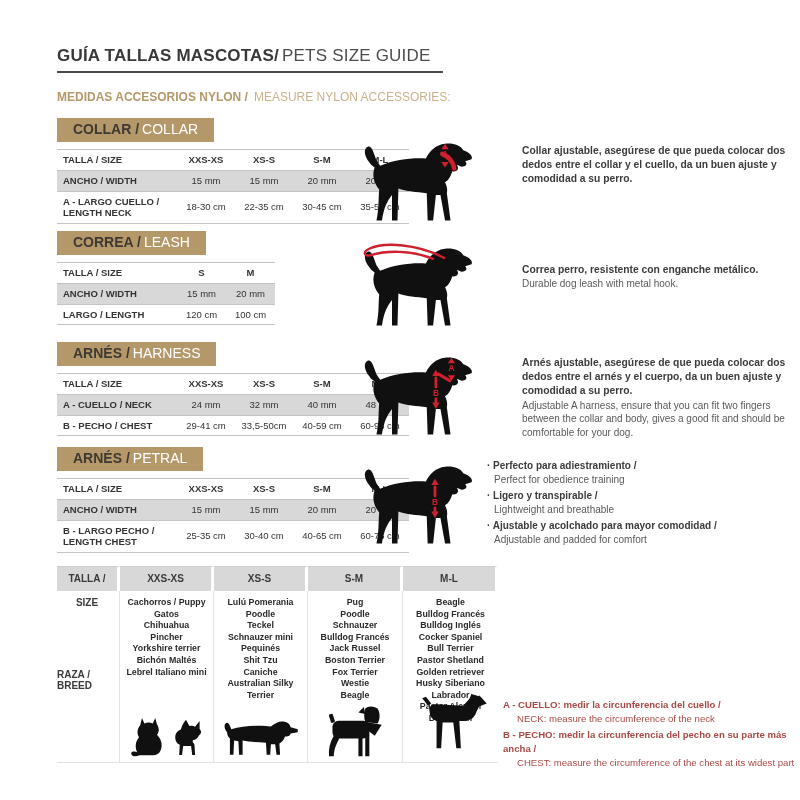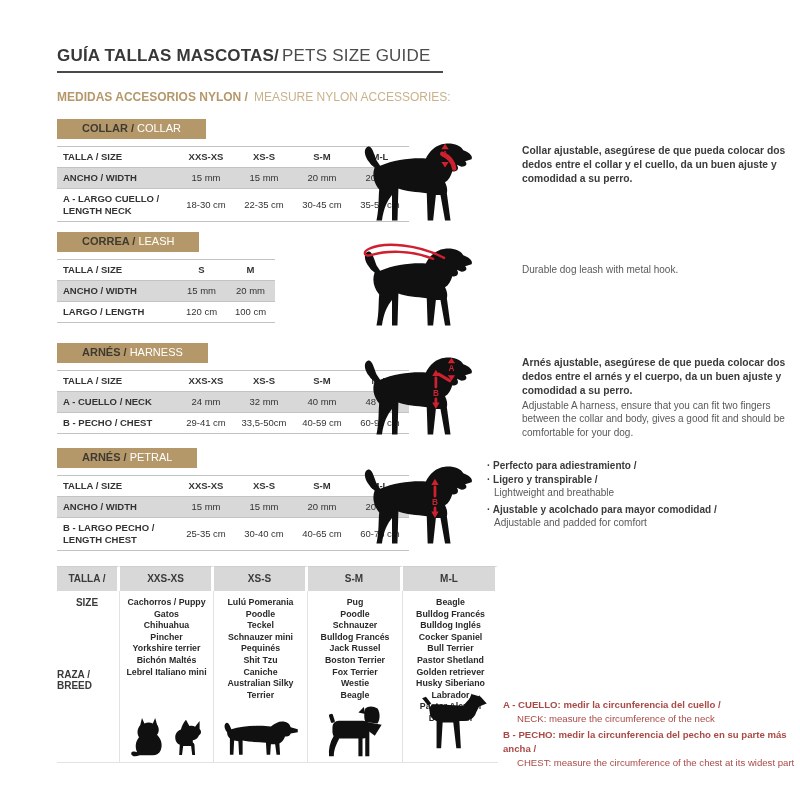--- a/index.html
+++ b/index.html
@@ -13,21 +13,21 @@
     border-bottom:2px solid #4a4a4a; padding:0 12px 5px 0; white-space:nowrap;
   }
   .main-title .es { font-weight:700; color:#383838; }
   .main-title .en { font-weight:400; color:#4c4c4c; margin-left:3px; }
   .subtitle { position:absolute; left:57px; top:90px; font-size:12px; white-space:nowrap; }
   .subtitle .es { font-weight:700; color:var(--gold,#b5986a); }
   .subtitle .en { font-weight:400; color:#c9b28b; margin-left:6px; }
 
   
   .section { position:absolute; left:57px; width:712px; }
-  .size-badge { display:inline-block; background:var(--gold,#b5986a); padding:3px 25px 4px; font-size:11px; line-height:1.2; }
+  .size-badge { display:inline-block; background:var(--gold,#b5986a); padding:3px 16px 4px; font-size:14px; line-height:1.2; }
   .size-badge .es { color:#3e3a32; font-weight:700; }
   .size-badge .en { color:#ffffff; font-weight:400; margin-left:3px; }
 
   .size-table { border-collapse:collapse; margin-top:7px; font-size:9.5px; color:#333; }
   .size-table th, .size-table td {
     border-top:1px solid #c3c3c3; border-bottom:1px solid #c3c3c3;
     padding:4px 2px; text-align:center; font-weight:400; line-height:1.25;
   }
   .size-table th { font-weight:700; }
   .size-table .lbl { text-align:left; padding-left:6px; font-weight:700; width:112px; }
@@ -202,20 +202,21 @@
       </tr>
     </tbody>
       </table>
     <div class="dog-fig" style="top:12px;">
       <svg viewBox="0 0 140 100">
         <use href="#sil-dog" class="sil"></use>
         <path class="red-stroke" stroke-width="2.6" d="M92,16 C64,1 27,-2 10,6 C3,9 4,15 12,13 C28,8 56,7 80,17"></path>
       </svg>
     </div>
     <div class="desc" style="top:32px;">
+      <div class="es">Correa perro, resistente con enganche metálico.</div>
       <div class="en">Durable dog leash with metal hook.</div>
     </div>
   </div>
 
   <div class="section" style="top:342px;">
     <div class="size-badge">
       <span class="es">ARNÉS /</span><span class="en">HARNESS</span>
     </div>
     <table class="size-table cols-4">
       <tbody>
@@ -296,20 +297,21 @@
         <use href="#sil-dog" class="sil"></use>
         <polygon class="red-fill" points="82,19 86,26 78,26"></polygon>
         <path class="red-stroke" stroke-width="3" d="M82,28 L82,38"></path>
         <text class="mark" x="82" y="48">B</text>
         <path class="red-stroke" stroke-width="3" d="M82,51 L82,55"></path>
         <polygon class="red-fill" points="82,62 86,55 78,55"></polygon>
       </svg>
     </div>
     <div class="bullets" style="top:12px;">
       <div class="b-es">Perfecto para adiestramiento /</div>
+      <div class="b-en">Perfect for obedience training</div>
       <div class="b-es">Ligero y transpirable /</div>
       <div class="b-en">Lightweight and breathable</div>
       <div class="b-es">Ajustable y acolchado para mayor comodidad /</div>
       <div class="b-en">Adjustable and padded for comfort</div>
     </div>
   </div>
 
   <div class="breeds">
     <div class="breed-grid">
       <div class="bh">TALLA / SIZE</div>

